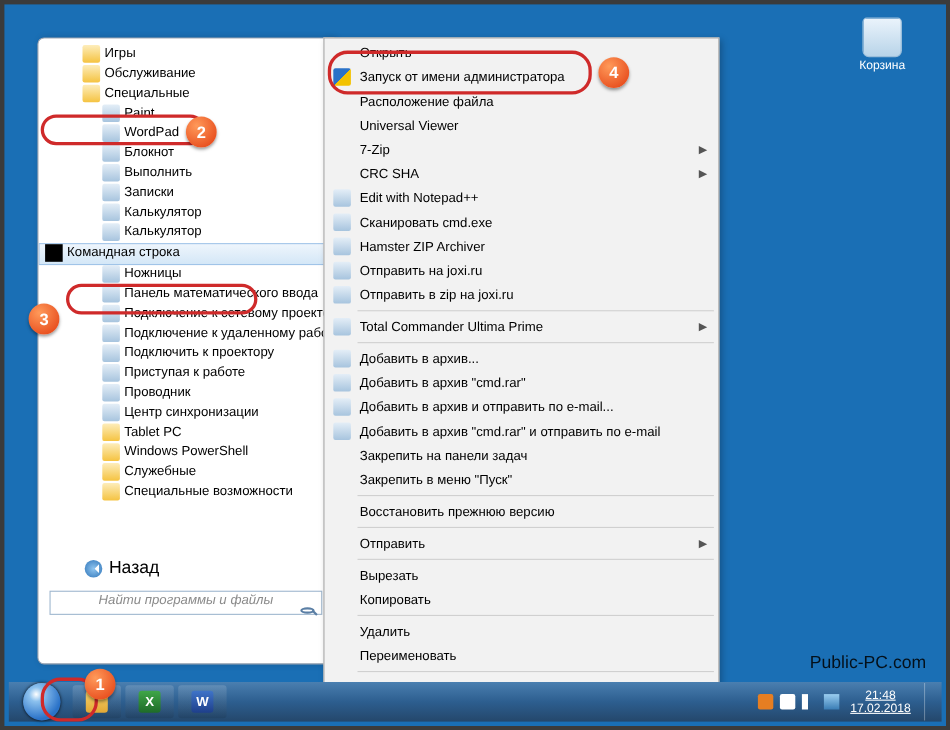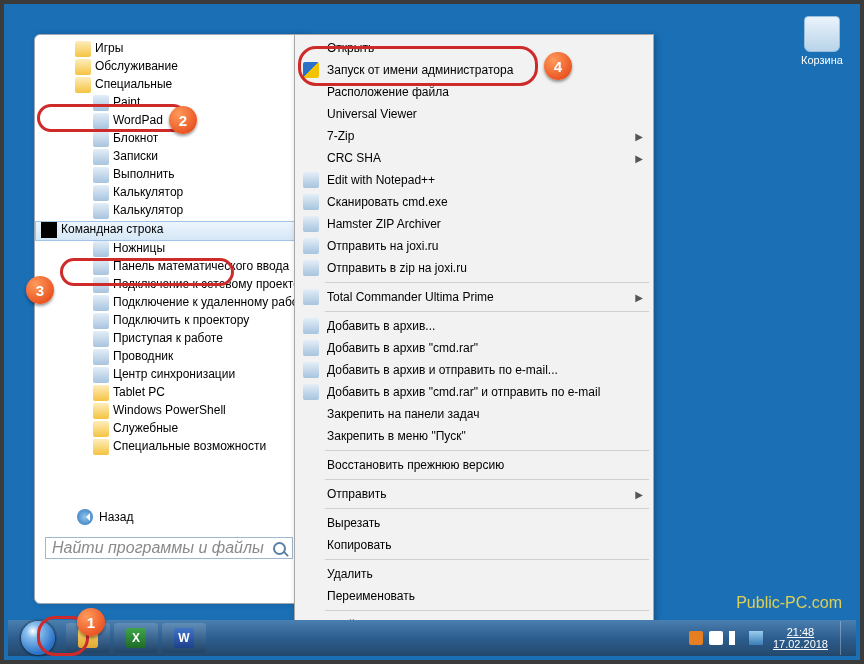--- a/index.html
+++ b/index.html
@@ -1,34 +1,34 @@
 <!DOCTYPE html>
 <html><head>
 <meta charset="utf-8">
 <style>
 * { margin: 0; padding: 0; box-sizing: border-box; font-family: "Segoe UI", Tahoma, sans-serif; }
 body { width: 864px; height: 664px; background: #fff; position: relative; }
 .frame { position: absolute; left: 0; top: 0; width: 864px; height: 664px; border: 4px solid #3b3b3b; background: #1a6fb5; }
-.recycle { position: absolute; right: 16px; top: 12px; width: 44px; text-align: center; color: #fff; font-size: 11px; }
+.recycle { position: absolute; right: 36px; top: 12px; width: 44px; text-align: center; color: #fff; font-size: 11px; }
 .recycle .bin { width: 36px; height: 36px; background: linear-gradient(#eaf3fb,#b8d4e9); border-radius: 4px 4px 6px 6px; margin: 0 auto 2px; border: 1px solid #9abedb; }
 
 .start-panel { position: absolute; left: 30px; top: 30px; width: 270px; height: 570px; background: #fff; border: 1px solid #9fa7b3; border-radius: 6px 0 0 6px; box-shadow: 2px 0 6px rgba(0,0,0,.15); }
 .tree { padding: 6px 0 0 0; font-size: 12px; height: 470px; overflow: hidden; }
 .tree-item { display: flex; align-items: flex-start; height: 18px; padding-left: 6px; white-space: nowrap; cursor: default; }
 .tree-item.hover { background: linear-gradient(#eef5fc,#d4e7f7); border: 1px solid #a0c4e8; height: 20px; padding-left: 5px; }
 .tree-item .ico { width: 16px; height: 16px; margin-right: 4px; flex: none; display: inline-block; }
 .ind0 { padding-left: 40px; }
 .ind1 { padding-left: 58px; }
 .folder { background: linear-gradient(#fdedbb,#f5c341); border-radius: 2px; }
 .exe { background: linear-gradient(#e4eef7,#a7c4de); border-radius: 2px; }
 .cmd { background: #000; }
-.back-row { display: flex; align-items: center; height: 24px; padding-left: 42px; font-size: 12px; }
+.back-row { display: flex; align-items: center; height: 24px; padding-left: 42px; font-size: 16px; }
 .back-row .arrow { width: 16px; height: 16px; border-radius: 50%; background: radial-gradient(#8fc5f0,#2d73b7); margin-right: 6px; position: relative; }
 .back-row .arrow:after { content: ""; position: absolute; left: 5px; top: 4px; border: 4px solid transparent; border-right-color: #fff; }
-.search-box { margin: 8px 10px; height: 22px; border: 1px solid #9fb7cf; background: #fff; display: flex; align-items: center; padding: 0 6px; font-size: 16px; color: #8a8a8a; font-style: italic; }
+.search-box { margin: 8px 10px; height: 22px; border: 1px solid #9fb7cf; background: #fff; display: flex; align-items: center; padding: 0 6px; font-size: 12px; color: #8a8a8a; font-style: italic; flex-direction: column; }
 .search-box .mag { margin-left: auto; width: 13px; height: 13px; border: 2px solid #5b7fa5; border-radius: 50%; position: relative; }
 .search-box .mag:after { content: ""; position: absolute; width: 6px; height: 2px; background: #5b7fa5; transform: rotate(45deg); right: -5px; bottom: -2px; }
 
 .ctx-menu { position: absolute; left: 290px; top: 30px; width: 360px; background: #f2f2f2; border: 1px solid #a7a7a7; box-shadow: 2px 2px 6px rgba(0,0,0,.25); font-size: 12px; padding: 2px; }
 .ctx-item { display: flex; align-items: center; height: 22px; padding-left: 30px; position: relative; cursor: default; }
 .ctx-item .cico { position: absolute; left: 6px; width: 16px; height: 16px; border-radius: 2px; }
 .ctx-item .sub { margin-left: auto; margin-right: 8px; color: #555; font-size: 10px; }
 .ctx-sep { height: 1px; background: #d0d0d0; margin: 3px 2px 3px 28px; }
 .shield { background: linear-gradient(135deg,#2a72c8 50%,#f3c200 50%); }
 
@@ -37,21 +37,21 @@
 .orb { width: 34px; height: 34px; border-radius: 50%; background: radial-gradient(circle at 35% 30%, #fff 0%, #8cc1ee 20%, #2a72c8 70%); box-shadow: 0 0 3px #000; }
 .task-btn { width: 44px; height: 30px; margin-left: 4px; border-radius: 3px; display: flex; align-items: center; justify-content: center; background: linear-gradient(rgba(255,255,255,.15),rgba(0,0,0,.1)); }
 .task-btn .app { width: 20px; height: 20px; border-radius: 3px; }
 .tray { margin-left: auto; display: flex; align-items: center; gap: 6px; color: #fff; font-size: 11px; text-decoration: underline; }
 .tray-icon { width: 14px; height: 14px; }
 .clock { text-align: center; line-height: 1.1; margin-left: 4px; }
 .show-desktop { width: 10px; height: 34px; border-left: 1px solid rgba(255,255,255,.3); margin-left: 6px; }
 
 .callout { position: absolute; border: 3px solid #cf2a2a; border-radius: 18px; pointer-events: none; }
 .badge { position: absolute; width: 28px; height: 28px; border-radius: 50%; background: radial-gradient(circle at 35% 30%, #ff9a5a, #e23b0f); box-shadow: 0 2px 3px rgba(0,0,0,.4); color: #fff; font-weight: bold; font-size: 15px; display: flex; align-items: center; justify-content: center; pointer-events: none; }
-.watermark { position: absolute; right: 18px; bottom: 48px; color: #fde047; font-size: 16px; opacity: .85; }
+.watermark { position: absolute; right: 18px; bottom: 48px; color: #000000; font-size: 16px; opacity: .85; }
 </style>
 </head>
 <body>
 
 <div class="frame">
 
   <div class="recycle">
     <div class="bin"></div>
     <span>Корзина</span>
   </div>
@@ -77,25 +77,25 @@
         <div class="tree-item ind1">
           <span class="ico exe"></span>
           <span>WordPad</span>
         </div>
         <div class="tree-item ind1">
           <span class="ico exe"></span>
           <span>Блокнот</span>
         </div>
         <div class="tree-item ind1">
           <span class="ico exe"></span>
+          <span>Выполнить</span>
+        </div>
+        <div class="tree-item ind1">
+          <span class="ico exe"></span>
           <span>Записки</span>
-        </div>
-        <div class="tree-item ind1">
-          <span class="ico exe"></span>
-          <span>Выполнить</span>
         </div>
         <div class="tree-item ind1">
           <span class="ico exe"></span>
           <span>Калькулятор</span>
         </div>
         <div class="tree-item ind1">
           <span class="ico exe"></span>
           <span>Калькулятор</span>
         </div>
         <div class="tree-item ind1 hover">

